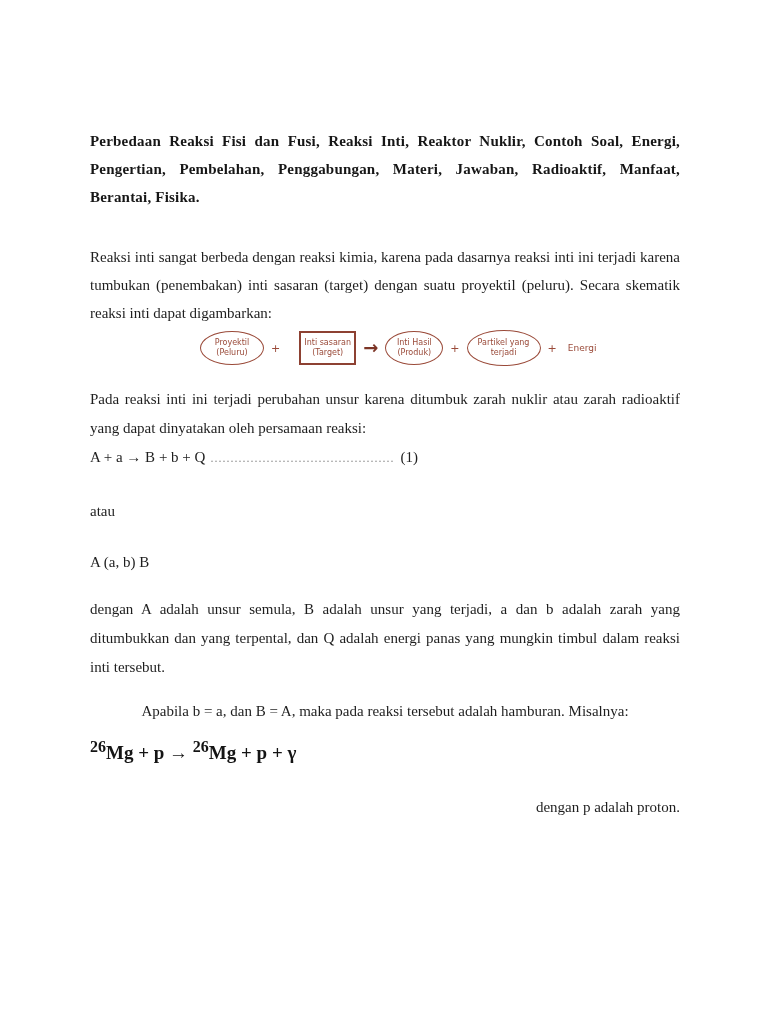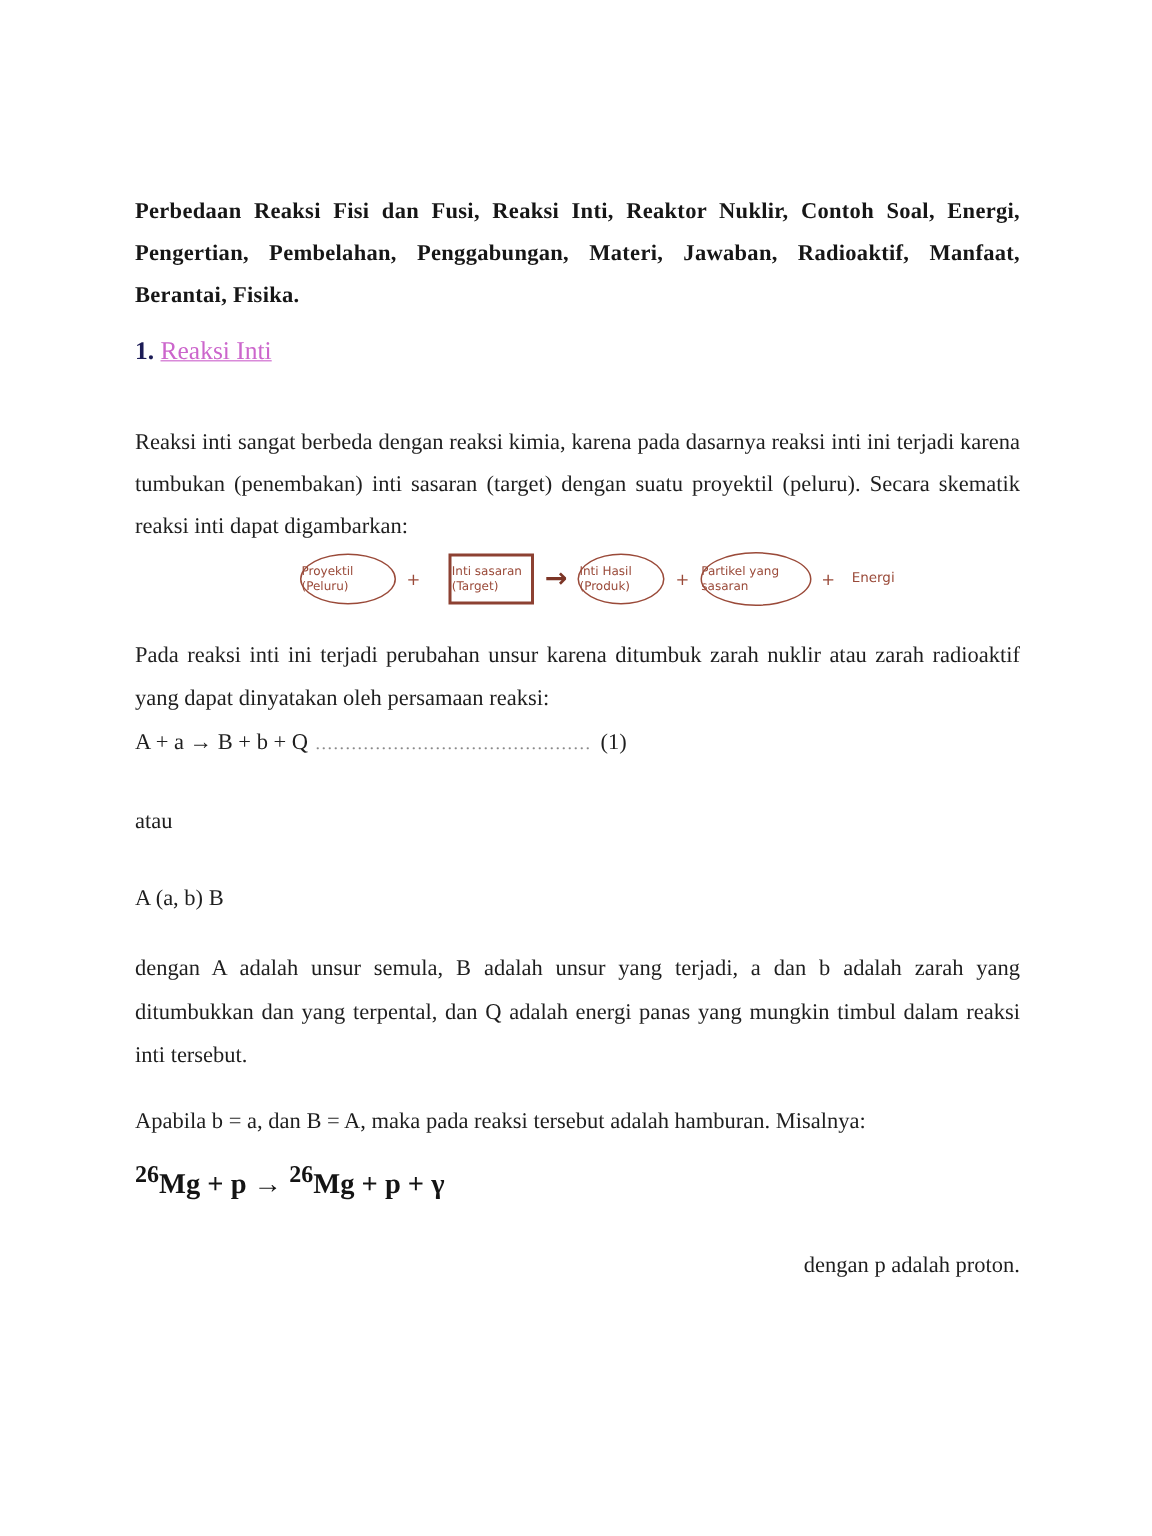--- a/index.html
+++ b/index.html
@@ -37,37 +37,37 @@
     cursor:pointer;
   }
   .body-para{
     font-size:15px;
     line-height:29px;
     text-align:justify;
   }
   .p-intro{margin-top:32px;line-height:28px;}
   .p-reaksi{margin-top:18px;}
   .p-dengan{margin-top:18px;}
-  .p-apabila{margin-top:15px;text-align:left;}
+  .p-apabila{margin-top:15px;text-align:center;}
   .p-proton{margin-top:25px;text-align:right;}
   
   .diagram{
     margin:2px 0 0 110px;
     display:flex;
     align-items:center;
     gap:7px;
     height:38px;
     font-family:"DejaVu Sans",sans-serif;
     color:#9a4a39;
   }
   .d-oval,.d-box{
     display:flex;
     flex-direction:column;
     justify-content:center;
-    align-items:flex-start;
+    align-items:center;
     font-size:8px;
     line-height:10px;
     text-align:center;
     box-sizing:border-box;
     flex:0 0 auto;
   }
   .d-oval{border:1.5px solid #9a4a39;border-radius:50%;}
   .d-oval.o1{width:64px;height:34px;}
   .d-oval.o2{width:58px;height:34px;}
   .d-oval.o3{width:74px;height:36px;}
@@ -109,21 +109,20 @@
   }
   .formula sup{font-size:16px;line-height:0;}
 </style>
 </head>
 <body>
 
 <div class="page">
 
   <p class="doc-title">Perbedaan Reaksi Fisi dan Fusi, Reaksi Inti, Reaktor Nuklir, Contoh Soal, Energi, Pengertian, Pembelahan, Penggabungan, Materi, Jawaban, Radioaktif, Manfaat, Berantai, Fisika.</p>
 
-  <p class="section-heading"><span class="section-number">1.</span> <a class="section-link">Reaksi Inti</a></p>
 
   <p class="body-para p-intro">Reaksi inti sangat berbeda dengan reaksi kimia, karena pada dasarnya reaksi inti ini terjadi karena tumbukan (penembakan) inti sasaran (target) dengan suatu proyektil (peluru). Secara skematik reaksi inti dapat digambarkan:</p>
 
   <div class="diagram">
     <div class="d-oval o1">
       <div>Proyektil</div>
       <div>(Peluru)</div>
     </div>
     <span class="d-plus">+</span>
     <div class="d-box">
@@ -131,21 +130,21 @@
       <div>(Target)</div>
     </div>
     <span class="d-arrow">→</span>
     <div class="d-oval o2">
       <div>Inti Hasil</div>
       <div>(Produk)</div>
     </div>
     <span class="d-plus">+</span>
     <div class="d-oval o3">
       <div>Partikel yang</div>
-      <div>sasaran</div>
+      <div>terjadi</div>
     </div>
     <span class="d-plus">+</span>
     <span class="d-energi">Energi</span>
   </div>
 
   <p class="body-para p-reaksi">Pada reaksi inti ini terjadi perubahan unsur karena ditumbuk zarah nuklir atau zarah radioaktif yang dapat dinyatakan oleh persamaan reaksi:</p>
 
   <p class="equation"><span>A + a → B + b + Q</span><span class="eq-dots">..............................................</span><span class="eq-num">(1)</span></p>
 
   <p class="atau">atau</p>

